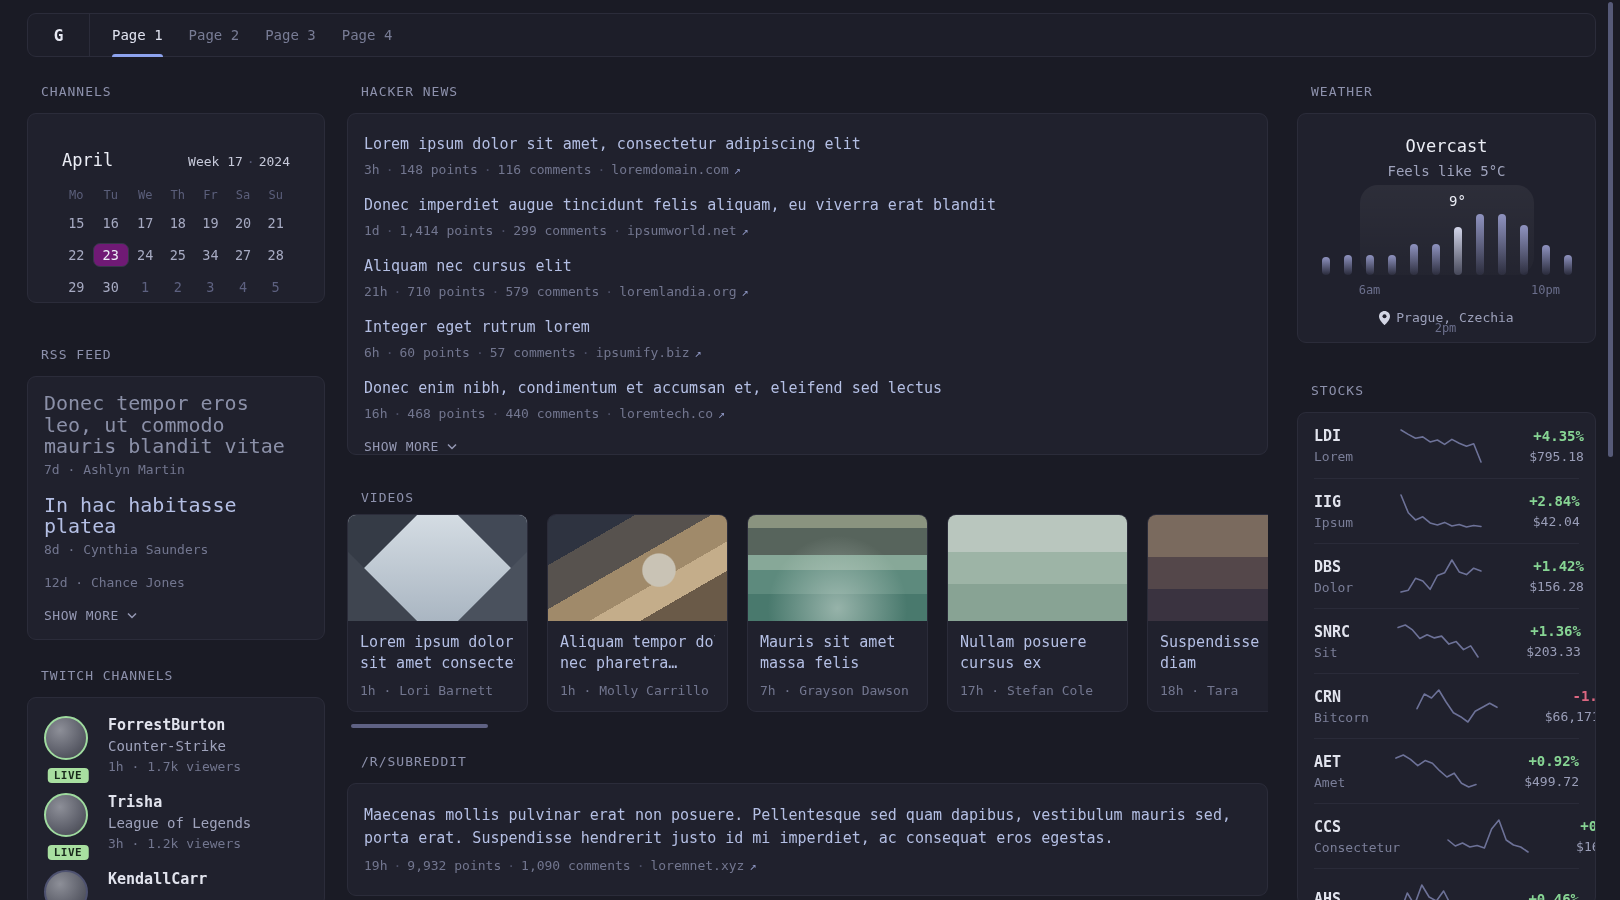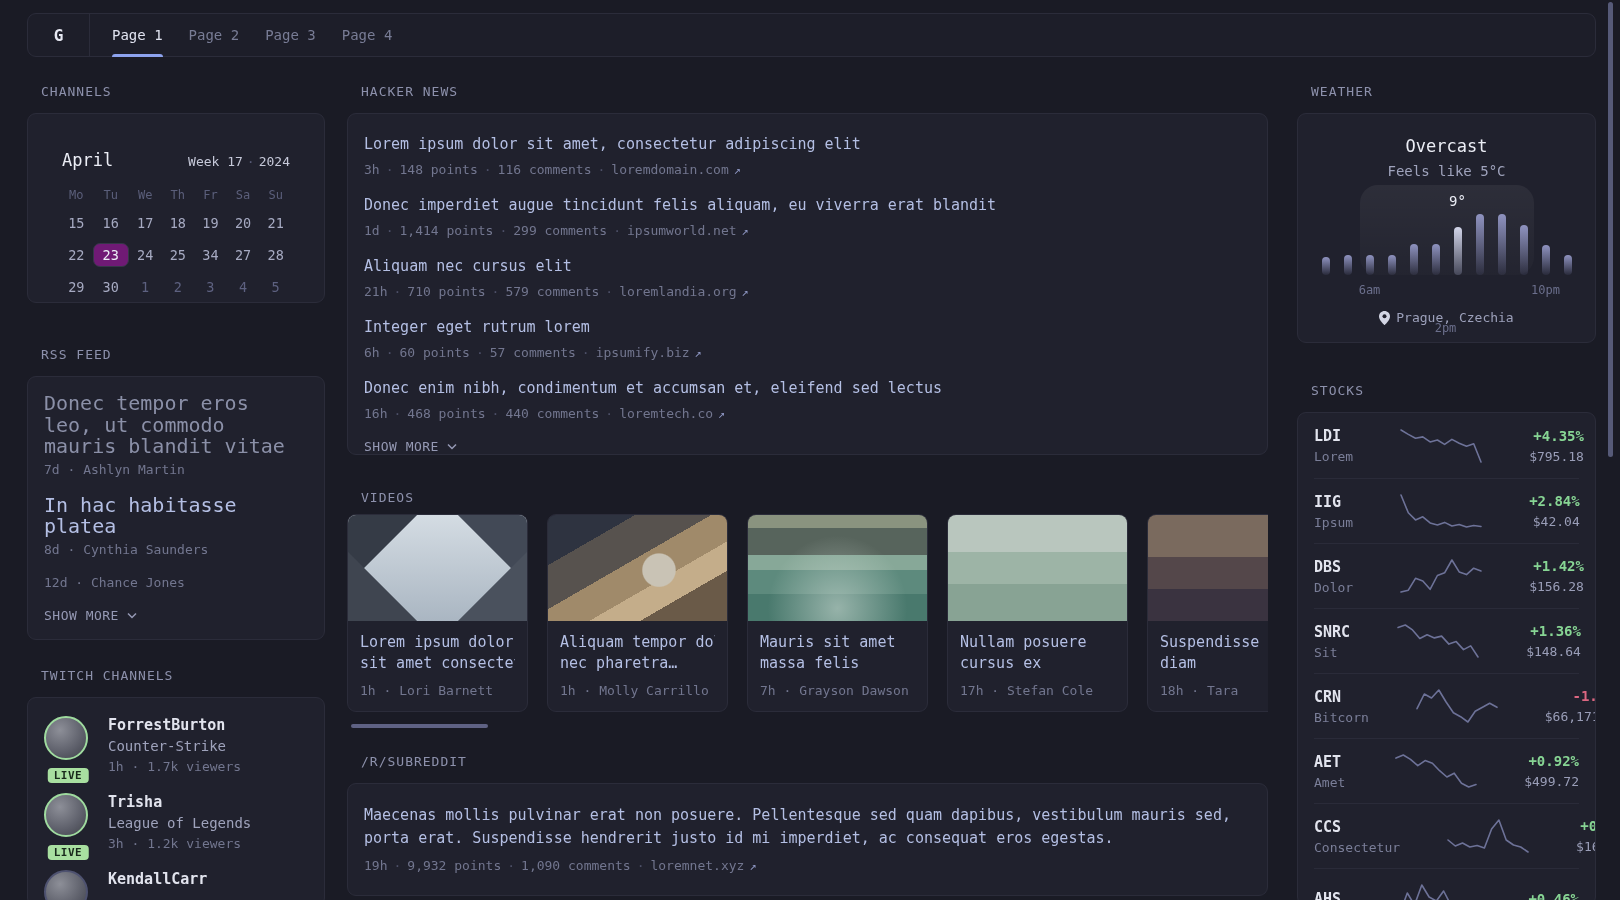--- a/index.html
+++ b/index.html
@@ -436,21 +436,21 @@
             <div class="st-sym">SNRC</div>
             <div class="st-name">Sit</div>
           </div>
           <div class="st-spark">
             <svg width="84" height="36" viewBox="0 0 84 36">
               <polyline points="2.0,4.5 9.3,2.0 16.5,6.9 23.8,15.5 31.1,11.8 38.4,14.9 45.6,13.1 52.9,21.1 60.2,18.6 67.5,26.6 74.7,22.9 82.0,34.0" fill="none" stroke="#6d7298" stroke-width="1.6" stroke-linejoin="round" stroke-linecap="round"></polyline>
             </svg>
           </div>
           <div class="st-right">
             <div class="st-chg up">+1.36%</div>
-            <div class="st-price">$148.64</div>
+            <div class="st-price">$203.33</div>
           </div>
         </div>
         <div class="stock-row">
           <div class="st-left">
             <div class="st-sym">CRN</div>
             <div class="st-name">Bitcorn</div>
           </div>
           <div class="st-spark">
             <svg width="84" height="36" viewBox="0 0 84 36">
               <polyline points="2.0,20.7 9.3,6.0 16.5,10.0 23.8,2.0 31.1,14.0 38.4,24.7 45.6,28.7 52.9,34.0 60.2,23.3 67.5,19.3 74.7,15.3 82.0,19.3" fill="none" stroke="#6d7298" stroke-width="1.6" stroke-linejoin="round" stroke-linecap="round"></polyline>

